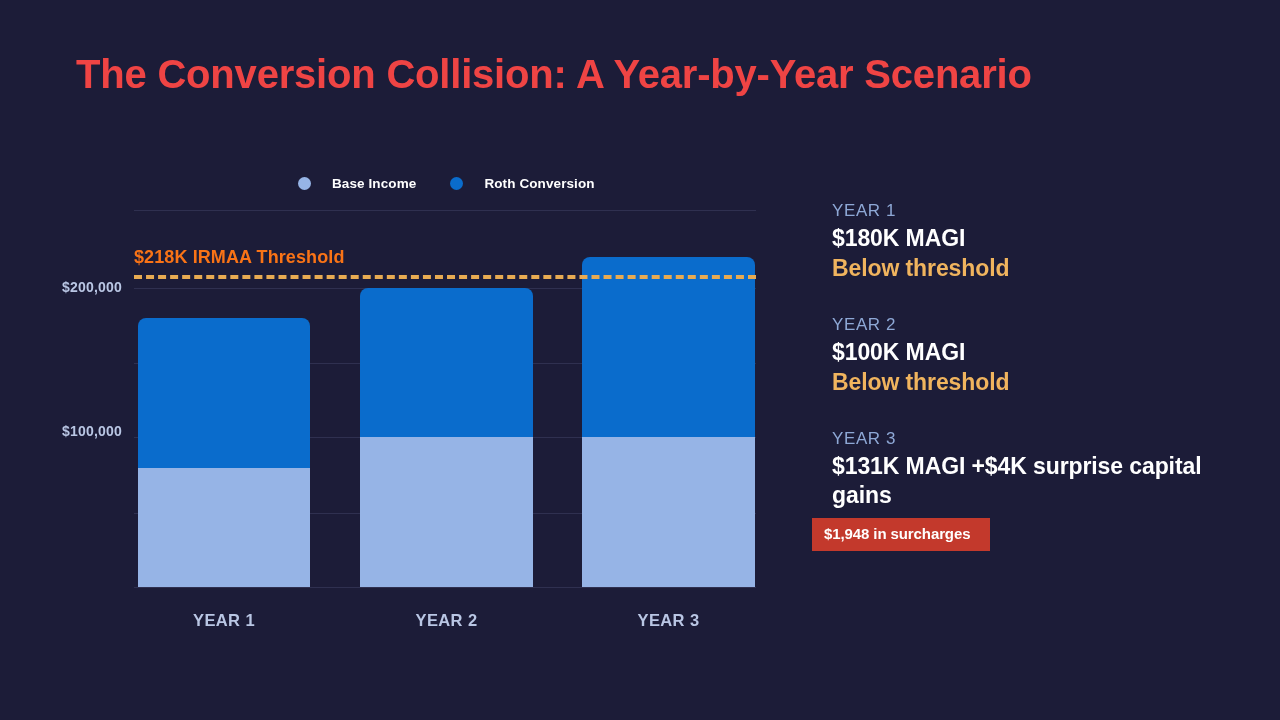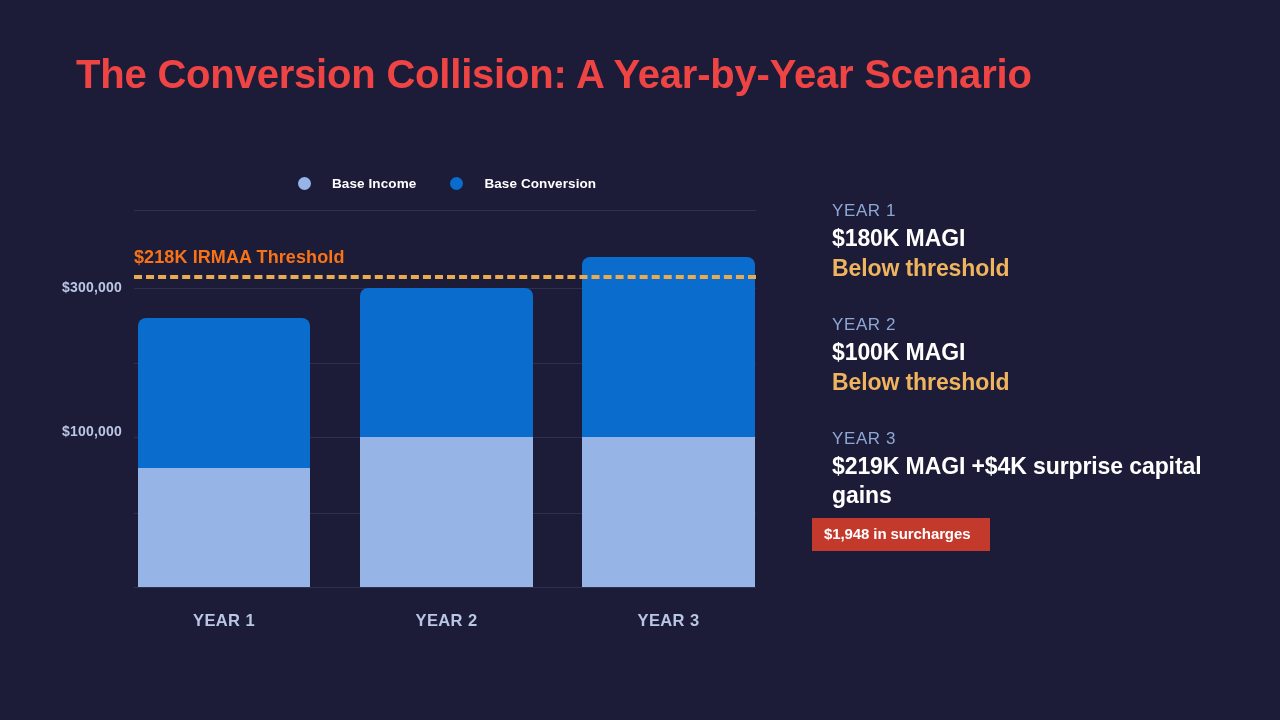--- a/index.html
+++ b/index.html
@@ -189,35 +189,35 @@
 
   <div class="title">The Conversion Collision: A Year-by-Year Scenario</div>
 
   <div class="legend">
     <div class="legend-item">
       <span class="legend-dot base"></span>
       <span class="legend-label">Base Income</span>
     </div>
     <div class="legend-item">
       <span class="legend-dot roth"></span>
-      <span class="legend-label">Base Conversion</span>
+      <span class="legend-label">Roth Conversion</span>
     </div>
   </div>
 
   <div class="chart">
 
     <div class="gridline" style="top:210px;"></div>
     <div class="gridline" style="top:288px;"></div>
     <div class="gridline" style="top:363px;"></div>
     <div class="gridline" style="top:437px;"></div>
     <div class="gridline" style="top:513px;"></div>
     <div class="gridline" style="top:587px;"></div>
 
     <div class="ytick-wrap" style="top:279px;">
-      <div class="ytick">$300,000</div>
+      <div class="ytick">$200,000</div>
     </div>
     <div class="ytick-wrap" style="top:423px;">
       <div class="ytick">$100,000</div>
     </div>
 
     <div class="bar" style="left:138px; width:172px; height:269px;">
       <div class="seg-roth" style="top:0; height:150px;"></div>
       <div class="seg-base" style="top:150px; height:119px;"></div>
     </div>
 
@@ -248,19 +248,19 @@
     </div>
 
     <div class="yearblock">
       <div class="year-kicker">YEAR 2</div>
       <div class="year-magi">$100K MAGI</div>
       <div class="year-status">Below threshold</div>
     </div>
 
     <div class="yearblock">
       <div class="year-kicker">YEAR 3</div>
-      <div class="year-magi">$219K MAGI +$4K surprise capital gains</div>
+      <div class="year-magi">$131K MAGI +$4K surprise capital gains</div>
       <div class="surcharge-badge">$1,948 in surcharges</div>
     </div>
 
   </div>
 
 </div>
 
 </body></html>

